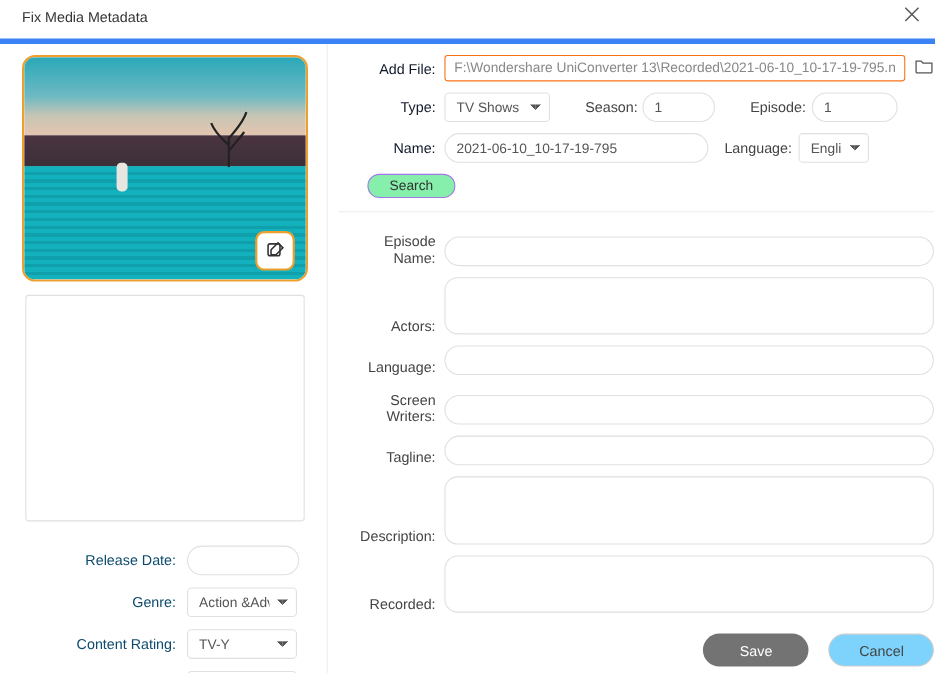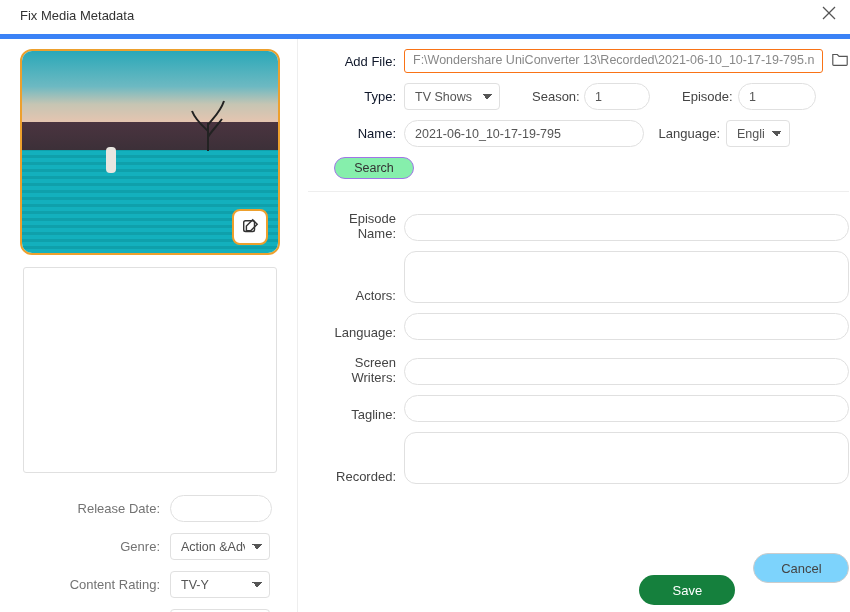--- a/index.html
+++ b/index.html
@@ -21,21 +21,21 @@
   .tree { position: absolute; top: 42px; right: 48px; width: 44px; height: 58px; }
   .tree svg { stroke: #222; stroke-width: 2; fill: none; }
   .person { position: absolute; top: 96px; left: 84px; width: 10px; height: 26px; background:#e8e6e0; border-radius:4px; }
   .edit-badge { position:absolute; bottom:8px; right:10px; width:36px; height:36px; border:2px solid #eda02d; border-radius:8px; background:#fff; display:flex; align-items:center; justify-content:center; }
   .edit-badge svg { width:18px; height:18px; stroke:#333; fill:none; stroke-width:1.6; }
 
   .poster-placeholder { width:254px; height:206px; border:1px solid #e0e0e0; border-radius:3px; margin-left:3px; }
 
   .left-fields { margin-top: 22px; }
   .lrow { display:flex; align-items:center; margin-bottom:11px; }
-  .llabel { width:150px; text-align:right; font-size:13px; color:#737373; padding-right:10px; }
+  .llabel { width:150px; text-align:right; font-size:13px; color:#0c4a6e; padding-right:10px; }
   .linput { width:102px; }
 
   
   .rrow { display:flex; align-items:center; margin-bottom:10px; }
   .rlabel { width:96px; text-align:right; font-size:13px; color:#0f172a; padding-right:8px; flex-shrink:0; }
   .filepath { flex:1; height:24px; border:1px solid #f97316; border-radius:3px; font-size:12.5px; color:#888; padding:3px 8px; overflow:hidden; white-space:nowrap; }
   .folder-btn { margin-left:8px; cursor:pointer; }
   .folder-btn svg { width:18px; height:16px; stroke:#555; fill:none; stroke-width:1.3; }
   .gap { width:32px; }
 
@@ -50,21 +50,21 @@
 
   .field-row { display:flex; align-items:flex-end; margin-bottom:10px; }
   .flabel { width:96px; text-align:right; font-size:13px; color:#444; padding-right:8px; padding-top:5px; flex-shrink:0; }
   .finput { flex:1; height:27px; border:1px solid #e0e0e0; border-radius:14px; padding:3px 10px; font-size:12.5px; }
   .farea { flex:1; border:1px solid #e0e0e0; border-radius:12px; padding:6px 10px; font-size:12.5px; resize:none; }
   .h40 { height:52px; }
   .h55 { height:62px; }
 
   .footer-btns { position:absolute; bottom:16px; right:20px; display:flex; gap:18px; }
   .btn { width:96px; height:30px; border-radius:15px; font-size:13px; cursor:pointer; }
-  .btn.save { background:#15803d; color:#fff; border:none;margin-top:22px; }
+  .btn.save { background:#737373; color:#fff; border:none; }
   .btn.cancel { background:#7dd3fc; color:#444; border:1px solid #ccc;text-align:center; }
 </style>
 </head>
 <body>
 
 <div class="titlebar">
   <div class="title">Fix Media Metadata</div>
   <div class="close">
     <svg viewBox="0 0 14 14">
         <line x1="1" y1="1" x2="13" y2="13" stroke-width="1.3"></line>
@@ -162,20 +162,24 @@
     </div>
     <div class="field-row">
       <div class="flabel">Screen Writers:</div>
       <input class="finput" value="" style="">
     </div>
     <div class="field-row">
       <div class="flabel">Tagline:</div>
       <input class="finput" value="" style="">
     </div>
     <div class="field-row">
+      <div class="flabel">Description:</div>
+      <textarea class="farea h55" style=""></textarea>
+    </div>
+    <div class="field-row">
       <div class="flabel">Recorded:</div>
       <textarea class="farea h40" style=""></textarea>
     </div>
 
     <div class="footer-btns">
       <button class="btn save">Save</button>
       <button class="btn cancel">Cancel</button>
     </div>
   </div>
 </div>

